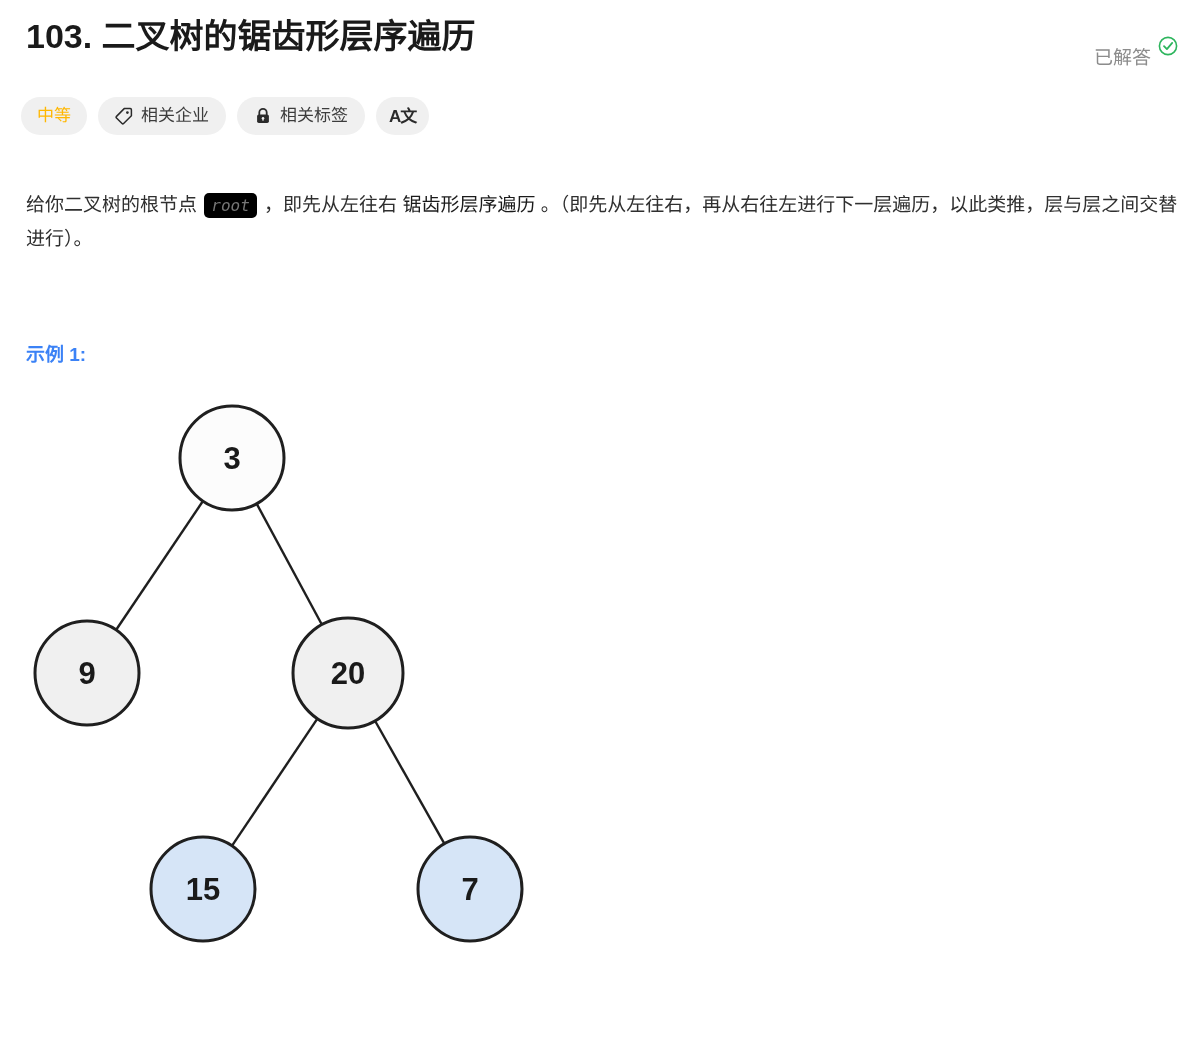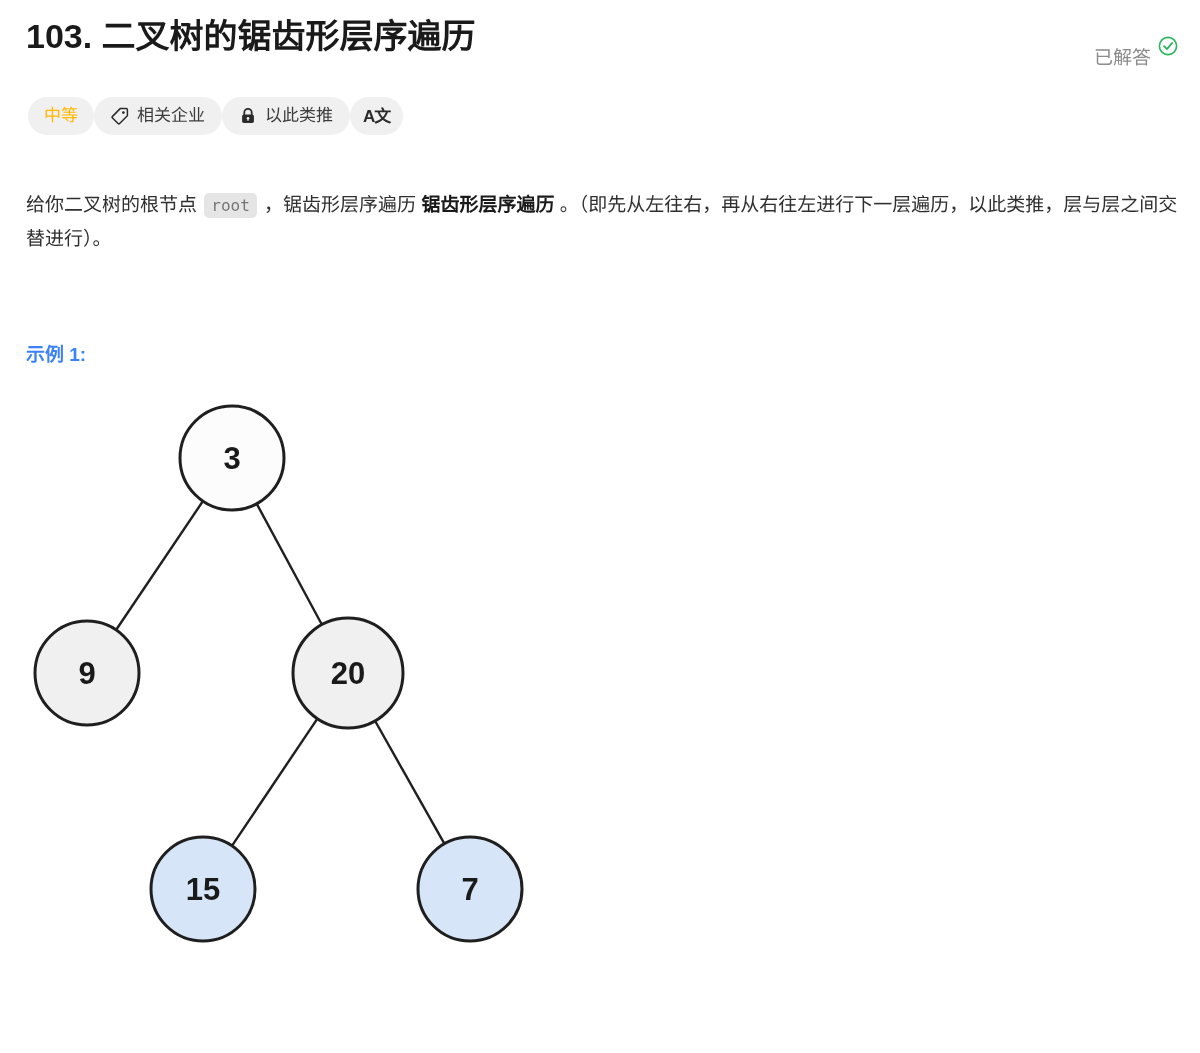--- a/index.html
+++ b/index.html
@@ -59,23 +59,24 @@
   .check-icon {
     width: 20px;
     height: 20px;
     display: block;
   }
 
   
   .badge-row {
     position: absolute;
     top: 97px;
-    left: 28px;
+    left: 21px;
     display: flex;
     align-items: center;
+    gap: 11px;
   }
   .badge {
     display: inline-flex;
     align-items: center;
     gap: 8px;
     height: 38px;
     padding: 0 17px;
     border-radius: 19px;
     background: #f0f0f0;
     font-size: 17px;
@@ -112,29 +113,30 @@
   
   .description {
     position: absolute;
     top: 169px;
     left: 26px;
     width: 1152px;
     font-size: 19px;
     line-height: 33px;
     color: #2f2f2f;
   }
-  .description b { font-weight: bold; color: #1a1a1a; }
+  .description b { font-weight: normal; color: #1a1a1a; }
   code.inline-code {
     font-family: "DejaVu Sans Mono", "Liberation Mono", monospace;
     font-size: 16px;
-    background: #e5e5e5;
+    background: #000000;
     color: #767676;
     border-radius: 5px;
     padding: 3px 7px;
     margin: 0 2px;
+    font-style: italic;
   }
 
   
   .example-heading {
     position: absolute;
     top: 341px;
     left: 26px;
     font-size: 19px;
     font-weight: bold;
     color: #3b82f6;
@@ -208,31 +210,31 @@
 
     <div class="badge">
       <span class="glyph">
         <svg viewBox="0 0 18 18" width="18" height="18" aria-hidden="true">
           <path d="M5.3 7.6 V5.5 a3.7 3.7 0 0 1 7.4 0 V7.6" fill="none" stroke="#2b2b2b" stroke-width="1.8" stroke-linecap="round"></path>
           <rect x="3.1" y="7.5" width="11.8" height="8.4" rx="1.7" fill="#2b2b2b"></rect>
           <circle cx="9" cy="11.2" r="1.25" fill="#f0f0f0"></circle>
           <rect x="8.35" y="11.3" width="1.3" height="2.5" rx="0.6" fill="#f0f0f0"></rect>
         </svg>
       </span>
-      <span class="badge-label">以此类推</span>
+      <span class="badge-label">相关标签</span>
     </div>
 
     <div class="badge icon-only">
       <span class="translate-glyph">A文</span>
     </div>
 
   </div>
 
   <p class="description">
-    <span>给你二叉树的根节点 </span><code class="inline-code">root</code><span> ，锯齿形层序遍历 </span><b>锯齿形层序遍历</b><span> 。（即先从左往右，再从右往左进行下一层遍历，以此类推，层与层之间交替进行）。</span>
+    <span>给你二叉树的根节点 </span><code class="inline-code">root</code><span> ，即先从左往右 </span><b>锯齿形层序遍历</b><span> 。（即先从左往右，再从右往左进行下一层遍历，以此类推，层与层之间交替进行）。</span>
   </p>
 
   <div class="example-heading">示例 1:</div>
 
   <div class="tree-figure">
     <svg id="tree-svg" viewBox="0 0 600 560" width="600" height="560" aria-hidden="true">
         <line x1="203.48377491783313" y1="108.28267857010951" x2="115.51622508216687" y2="238.7173214298905" stroke="#1f1f1f" stroke-width="2.4"></line>
         <line x1="256.216430000708" y1="110.88390043234668" x2="322.35907411689743" y2="233.47587013045646" stroke="#1f1f1f" stroke-width="2.4"></line>
         <line x1="317.90264168769664" y1="325.83468548591395" x2="231.42528285050872" y2="454.6561303744146" stroke="#1f1f1f" stroke-width="2.4"></line>
         <line x1="374.5567450656568" y1="328.01849946050714" x2="444.918629660213" y2="452.5936393984099" stroke="#1f1f1f" stroke-width="2.4"></line>

